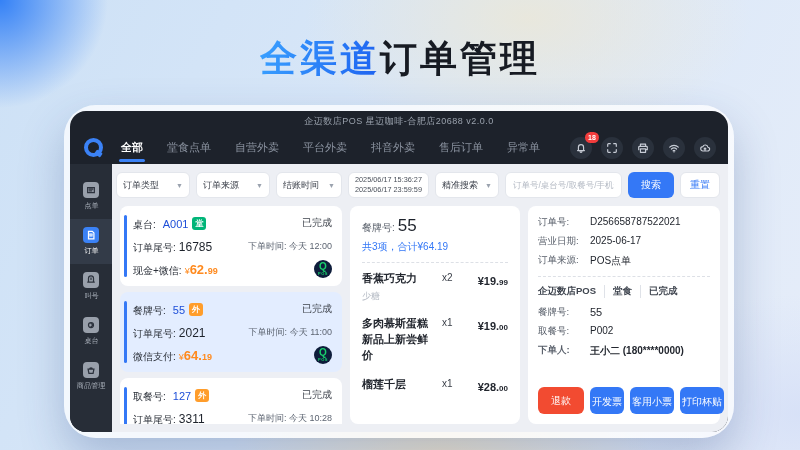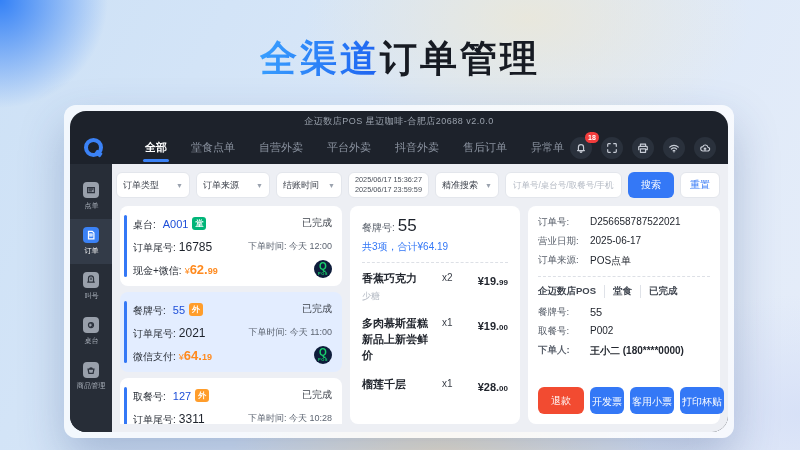--- a/index.html
+++ b/index.html
@@ -13,34 +13,34 @@
       radial-gradient(300px 170px at 55% 102%, rgba(255,226,170,0.55), rgba(255,226,170,0) 70%),
       radial-gradient(240px 160px at 100% 92%, rgba(214,224,247,0.9), rgba(214,224,247,0) 75%),
       linear-gradient(118deg, #cde1f6 0%, #d9e7f8 45%, #e6edf9 100%);
   }
   .page-title { position:absolute; top:34px; left:0; right:0; text-align:center;
     font-size:37px; font-weight:800; letter-spacing:3px; color:#171b23; }
   .page-title .hl { background:linear-gradient(100deg,#39a0ff,#1e62f0);
     -webkit-background-clip:text; background-clip:text; color:transparent; }
 
   .frame { position:absolute; left:64px; top:105px; width:670px; height:333px;
-    background:rgba(255,255,255,0.72); border-radius:12px; padding:6px;
+    background:rgba(255,255,255,0.72); border-radius:32px; padding:6px;
     box-shadow:0 20px 45px rgba(40,70,130,0.28); }
   .window { width:100%; height:100%; background:#1d222b; border-radius:16px;
     overflow:hidden; display:flex; flex-direction:column; }
 
   .titlebar { height:20px; display:flex; align-items:center; justify-content:center;
     color:#9aa2ad; font-size:9px; letter-spacing:0.5px; flex:0 0 auto; }
 
   .navbar { height:33px; display:flex; align-items:center; padding:0 12px 0 14px; flex:0 0 auto; }
   .qlogo { width:19px; height:19px; border-radius:50%; border:4px solid #3b82f6;
     position:relative; margin-right:16px; }
   .qlogo::after { content:""; position:absolute; right:-3px; bottom:-3px; width:7px; height:5px;
     background:#3b82f6; border-radius:1px; transform:rotate(35deg); }
-  .tabs { display:flex; gap:20px; align-items:center; flex:1;margin-left:24px; }
+  .tabs { display:flex; gap:20px; align-items:center; flex:1; }
   .tab { position:relative; font-size:11px; color:#8b93a0; padding:6px 2px; cursor:pointer; }
   .tab.active { color:#ffffff; font-weight:700; }
   .tab.active::after { content:""; position:absolute; left:50%; transform:translateX(-50%);
     bottom:-1px; width:26px; height:3px; border-radius:2px; background:#3b82f6; }
   .nav-icons { display:flex; gap:9px; align-items:center; }
   .nav-ic { width:22px; height:22px; border-radius:50%; background:#2a313c;
     display:flex; align-items:center; justify-content:center; position:relative; }
   .nav-ic svg { stroke:#c7ccd5; fill:none; stroke-width:1.4; stroke-linecap:round; stroke-linejoin:round; }
   .badge-red { position:absolute; top:-5px; right:-7px; min-width:14px; height:11px;
     background:#f23c3c; color:#fff; font-size:7px; font-weight:700; border-radius:6px;

